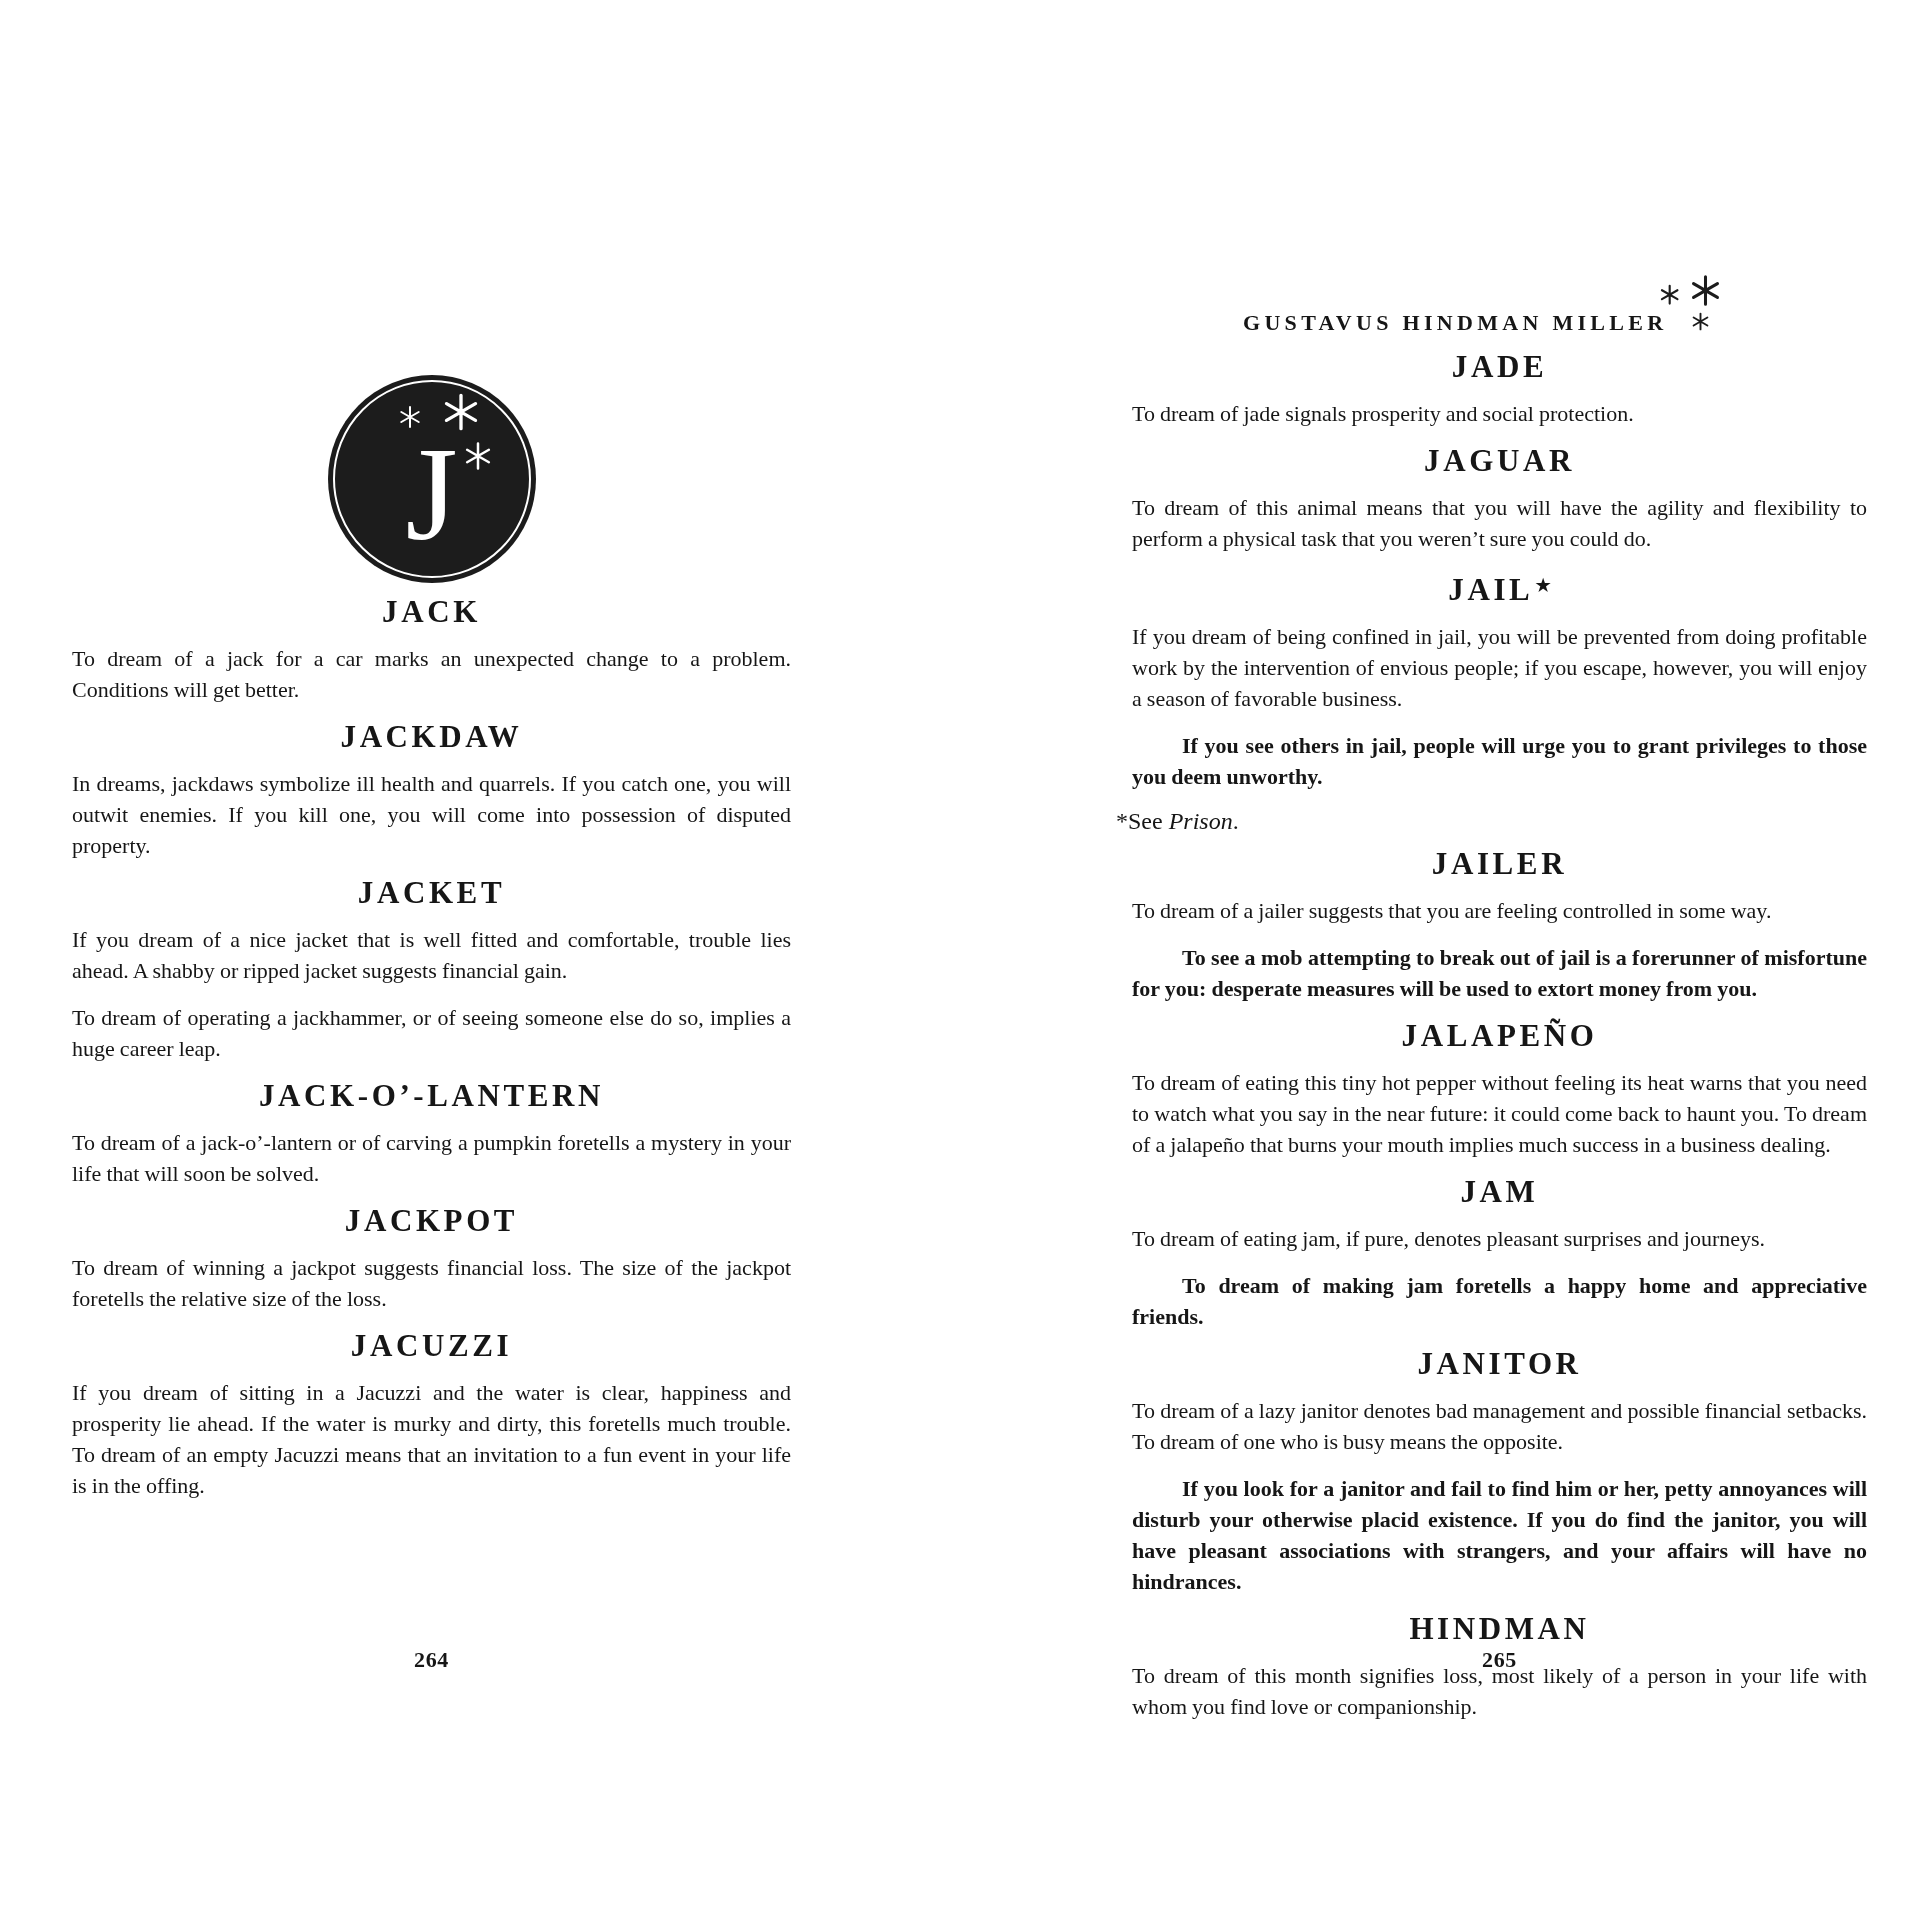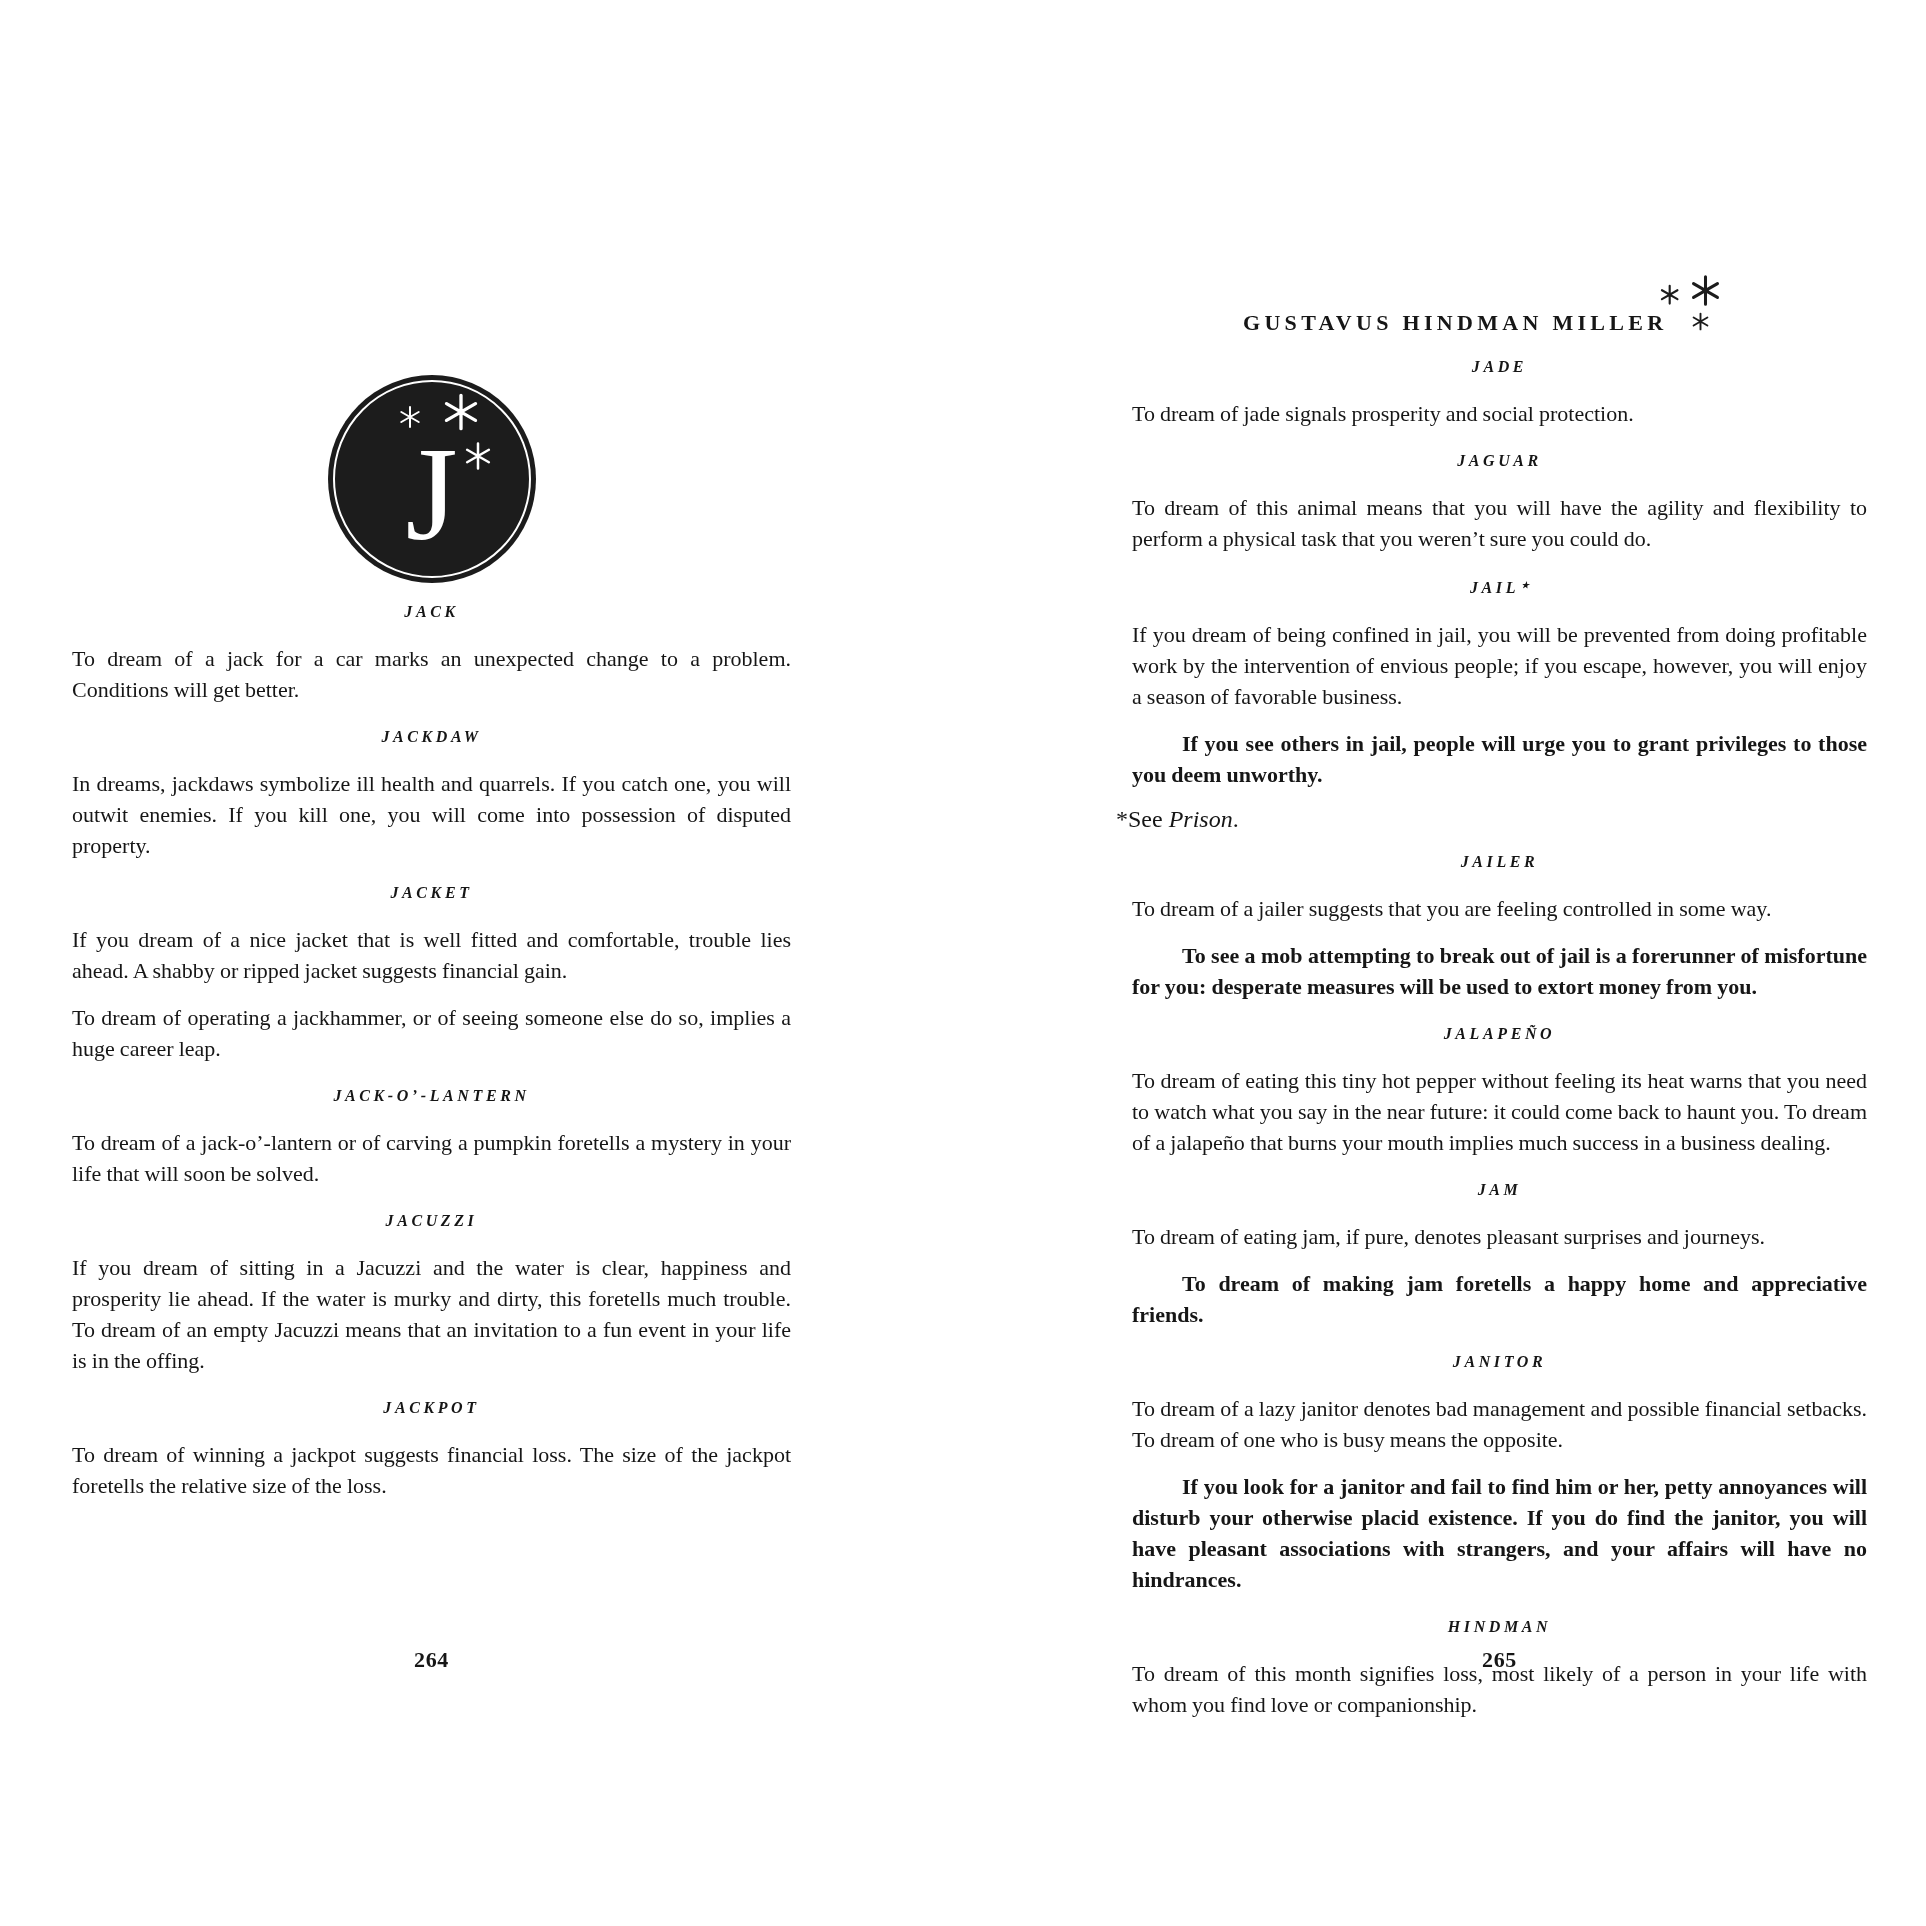--- a/index.html
+++ b/index.html
@@ -37,22 +37,22 @@
   }
   .header-star-a{left:543px;top:-17px;width:21.4px;height:21.4px;color:#1c1c1c;}
   .header-star-b{left:573px;top:-27px;width:33px;height:33px;color:#1c1c1c;}
   .header-star-c{left:575px;top:11.4px;width:19px;height:19px;color:#1c1c1c;}
 
   
   .entries-left{margin-top:7.1px;}
   .entries-right{margin-top:11.4px;}
   .entry{margin:0;}
   .term{
-    font-size:16px;font-weight:bold;letter-spacing:3.6px;text-align:center;
-    margin:13px 0 4.3px;line-height:31px;font-style:italic;
+    font-size:31px;font-weight:bold;letter-spacing:3.6px;text-align:center;
+    margin:13px 0 4.3px;line-height:31px;
   }
   .term-star{font-size:0.55em;vertical-align:0.55em;letter-spacing:0;margin-left:2.1px;}
   .body-par{
     font-size:22px;line-height:31px;text-align:justify;margin:16px;
     word-spacing:-0.4px;
   }
   .indent{text-indent:50px;font-weight:bold;}
   .footnote{font-size:24px;line-height:27px;margin:2.9px 0 0;}
   .footnote i{font-style:italic;}
 
@@ -99,26 +99,26 @@
           <p class="body-par">If you dream of a nice jacket that is well fitted and comfortable, trouble lies ahead. A shabby or ripped jacket suggests financial gain.</p>
         </article>
         <article class="entry">
           <p class="body-par">To dream of operating a jackhammer, or of seeing someone else do so, implies a huge career leap.</p>
         </article>
         <article class="entry">
           <h2 class="term"><span>JACK-O’-LANTERN</span></h2>
           <p class="body-par">To dream of a jack-o’-lantern or of carving a pumpkin foretells a mystery in your life that will soon be solved.</p>
         </article>
         <article class="entry">
+          <h2 class="term"><span>JACKPOT</span></h2>
+          <p class="body-par">To dream of winning a jackpot suggests financial loss. The size of the jackpot foretells the relative size of the loss.</p>
+        </article>
+        <article class="entry">
           <h2 class="term"><span>JACUZZI</span></h2>
           <p class="body-par">If you dream of sitting in a Jacuzzi and the water is clear, happiness and prosperity lie ahead. If the water is murky and dirty, this foretells much trouble. To dream of an empty Jacuzzi means that an invitation to a fun event in your life is in the offing.</p>
-        </article>
-        <article class="entry">
-          <h2 class="term"><span>JACKPOT</span></h2>
-          <p class="body-par">To dream of winning a jackpot suggests financial loss. The size of the jackpot foretells the relative size of the loss.</p>
         </article>
       </div>
     <div class="page-number">264</div>
   </section>
 
   <section class="page page-right">
     <header class="running-header">
       <span class="running-header-text">GUSTAVUS HINDMAN MILLER</span>
       <span class="star header-star-a">
         <svg viewBox="0 0 24 24" fill="none" stroke="currentColor" stroke-width="2.4" stroke-linecap="round">

